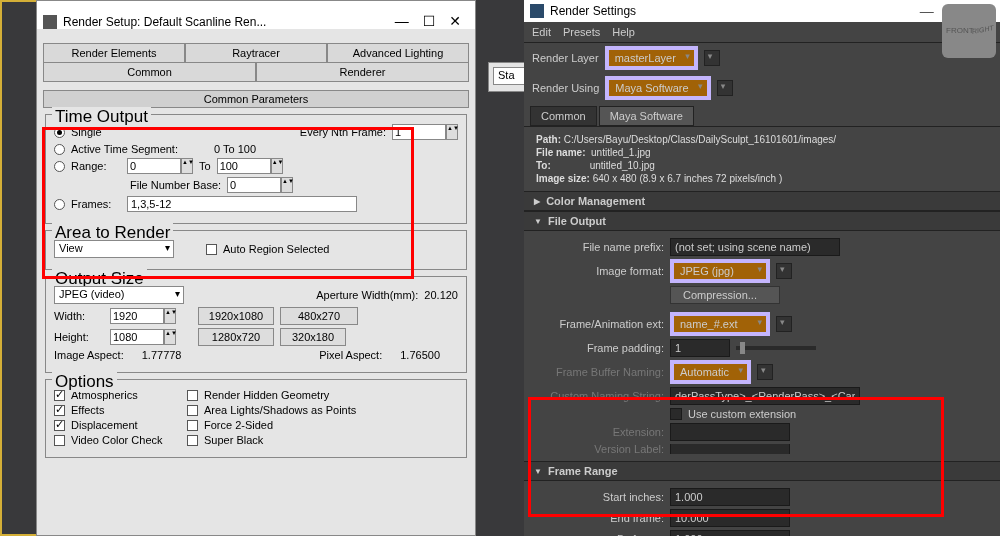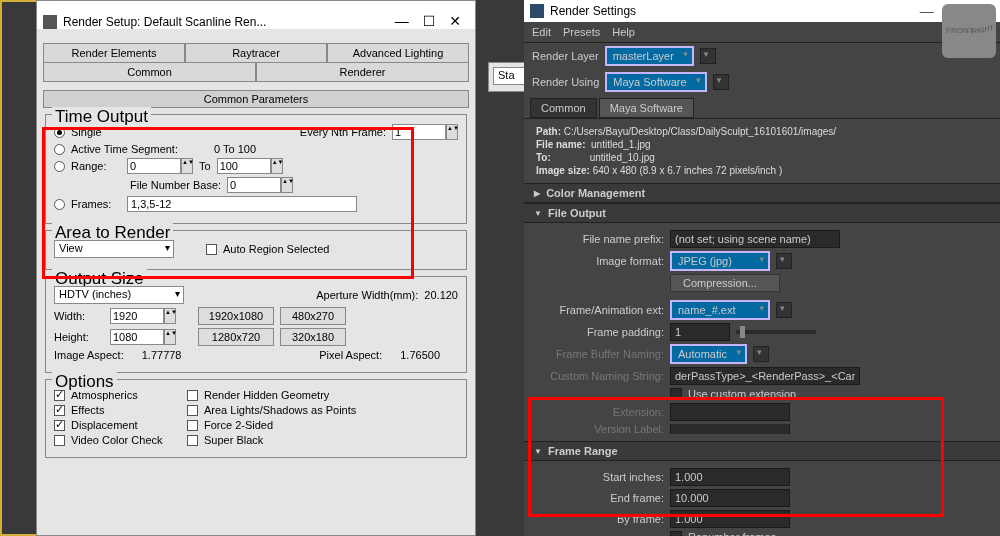--- a/index.html
+++ b/index.html
@@ -40,21 +40,21 @@
 
 
 .maya-window { position: absolute; left: 524px; top: 0; width: 476px; height: 536px; background: #444; color: #ccc; }
 .maya-title { height: 22px; background: #fff; color: #000; display: flex; align-items: center; padding: 0 6px; }
 .maya-title-icon { width: 14px; height: 14px; background: #2a4a6a; margin-right: 6px; }
 .maya-title-text { flex: 1; font-size: 12px; }
 .maya-ctrl { display: flex; gap: 14px; font-size: 14px; color: #555; padding: 0 8px; }
 
 .maya-menu { display: flex; gap: 12px; padding: 4px 8px; font-size: 11px; border-bottom: 1px solid #222; }
 .maya-field-row { display: flex; align-items: center; padding: 3px 8px; gap: 6px; font-size: 11px; }
-.maya-dd { background: #0369a1; border: 2px solid #c4b5fd; padding: 2px 18px 2px 6px; position: relative; color: #ccc; min-width: 100px; display: inline-block; }
+.maya-dd { background: #a16207; border: 4px solid #c4b5fd; padding: 2px 18px 2px 6px; position: relative; color: #ccc; min-width: 100px; display: inline-block; }
 .maya-dd::after { content: "▾"; position: absolute; right: 4px; top: 1px; font-size: 9px; color: #888; }
 .maya-dd-caret { display: inline-block; width: 16px; height: 16px; background: #333; border: 1px solid #222; position: relative; }
 .maya-dd-caret::after { content: "▾"; position: absolute; left: 3px; top: 0; font-size: 9px; color: #888; }
 
 .maya-tabs { display: flex; border-bottom: 1px solid #222; padding: 0 6px; margin-top: 3px; }
 .maya-tab { padding: 3px 10px; background: #555; border: 1px solid #222; margin-right: 2px; font-size: 11px; }
 .maya-tab.active { background: #333; }
 
 .maya-info { padding: 6px 12px; font-size: 10px; line-height: 13px; color: #ddd; }
 .maya-info b { font-weight: bold; }
@@ -162,34 +162,34 @@
         <span class="dropdown" style="width:120px">View</span>
         <span style="width:20px"></span>
         <span class="checkbox"></span>
         <span>Auto Region Selected</span>
       </div>
     </div>
 
     <div class="group">
       <span class="group-title">Output Size</span>
       <div class="row">
-        <span class="dropdown" style="width:130px">HDTV (inches)</span>
+        <span class="dropdown" style="width:130px">JPEG (video)</span>
         <span style="flex:1"></span>
         <span>Aperture Width(mm):</span>
         <span>20.120</span>
       </div>
       <div class="row">
         <span style="width:50px">Width:</span>
         <span class="spinner">
             <input value="1920" style="">
             <span class="arrows">▲▼</span>
           </span>
         <span style="width:10px"></span>
         <span class="btn" style="width:76px">1920x1080</span>
-        <span class="btn" style="width:66px">480x270</span>
+        <span class="btn" style="width:78px">480x270</span>
       </div>
       <div class="row">
         <span style="width:50px">Height:</span>
         <span class="spinner">
             <input value="1080" style="">
             <span class="arrows">▲▼</span>
           </span>
         <span style="width:10px"></span>
         <span class="btn" style="width:76px">1280x720</span>
         <span class="btn" style="width:66px">320x180</span>

